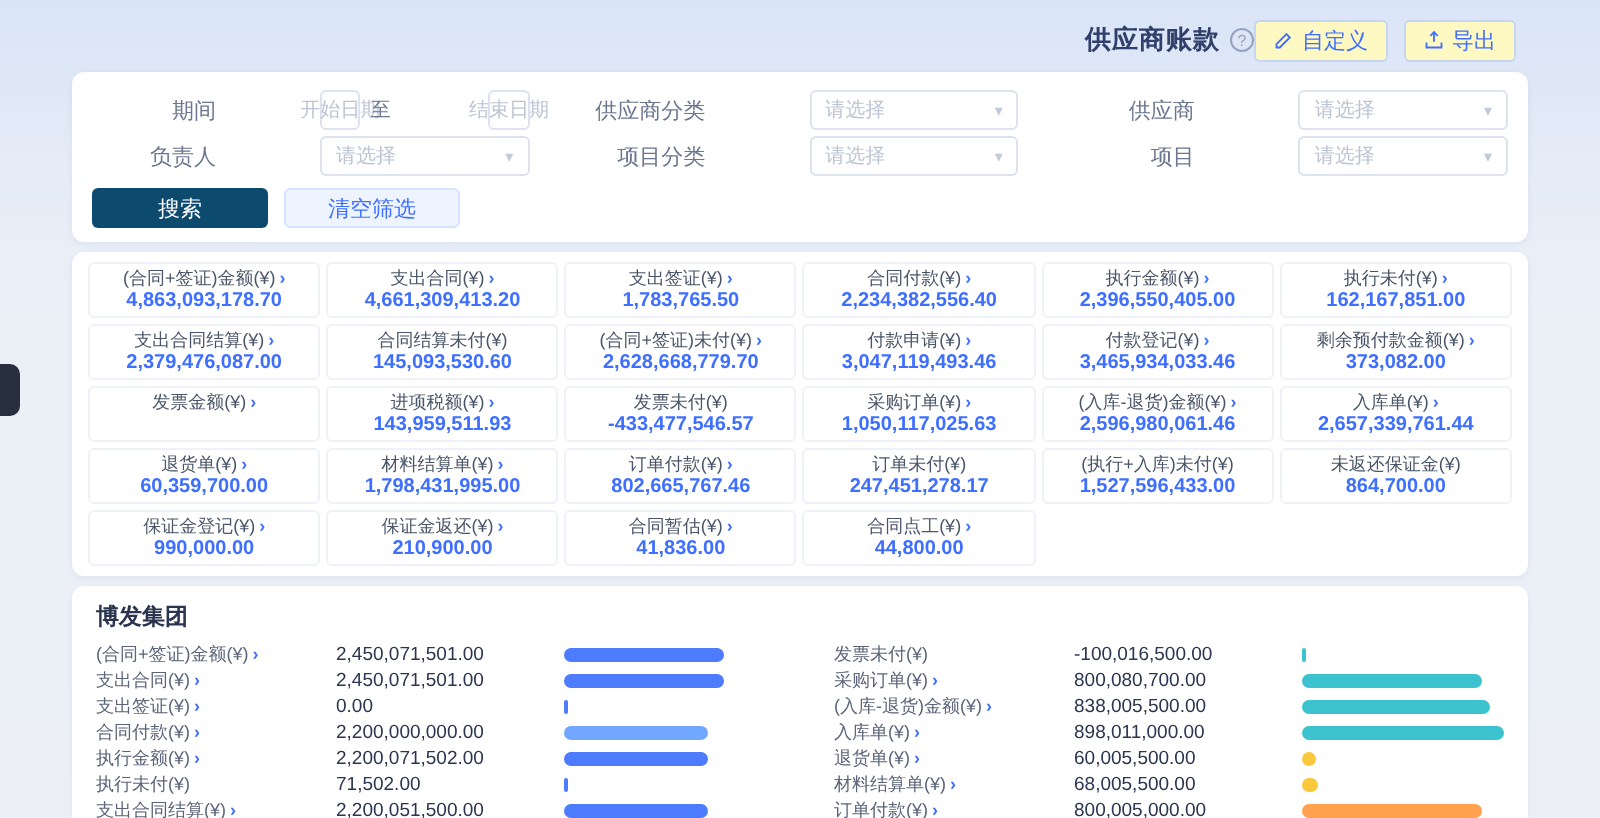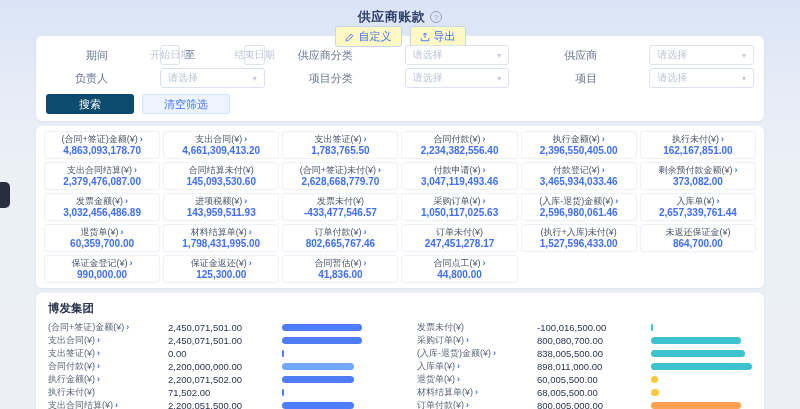--- a/index.html
+++ b/index.html
@@ -1,21 +1,21 @@
 <!DOCTYPE html>
 <html><head>
 <meta charset="utf-8">
 <style>
   * { margin:0; padding:0; box-sizing:border-box; }
   html,body { width:800px; height:409px; overflow:hidden;
     font-family:"Liberation Sans","DejaVu Sans",sans-serif;
     background:linear-gradient(180deg,#d9e4f6 0%,#e6ecf7 90px,#ebeff6 160px,#ecf0f6 100%); }
   .page { padding:0 36px; position:relative; }
   
-  .topbar { display:flex; justify-content:space-between; align-items:center; height:24px; margin:8px 0 4px; padding:0 6px;flex-direction:column; }
+  .topbar { display:flex; justify-content:flex-end; align-items:center; height:24px; margin:8px 0 4px; padding:0 6px; }
   .title-wrap { display:flex; align-items:center; }
   .page-title { font-size:13px; font-weight:bold; color:#31406b; letter-spacing:.5px; }
   .help { width:12px; height:12px; border:1px solid #97a3bd; border-radius:50%; color:#97a3bd;
     font-size:8px; display:inline-flex; align-items:center; justify-content:center; margin-left:5px; }
   .actions { display:flex; gap:8px; }
   .btn-ghost { display:inline-flex; align-items:center; gap:4px; height:21px; padding:0 9px;
     background:#fef9c3; border:1px solid #c6d6f2; border-radius:3px; color:#3f6fff; font-size:11px; cursor:pointer; }
   .btn-ghost svg { display:block; }
   
   .card { background:#fff; border-radius:6px; box-shadow:0 1px 3px rgba(50,80,150,.07); }
@@ -190,21 +190,20 @@
         <div class="stat">
           <div class="stat-label">付款登记(¥)<span class="drill">›</span></div>
           <div class="stat-value">3,465,934,033.46</div>
         </div>
         <div class="stat">
           <div class="stat-label">剩余预付款金额(¥)<span class="drill">›</span></div>
           <div class="stat-value">373,082.00</div>
         </div>
         <div class="stat">
           <div class="stat-label">发票金额(¥)<span class="drill">›</span></div>
-          <div class="stat-value">3,032,456,486.89</div>
         </div>
         <div class="stat">
           <div class="stat-label">进项税额(¥)<span class="drill">›</span></div>
           <div class="stat-value">143,959,511.93</div>
         </div>
         <div class="stat">
           <div class="stat-label">发票未付(¥)</div>
           <div class="stat-value">-433,477,546.57</div>
         </div>
         <div class="stat">
@@ -242,21 +241,21 @@
         <div class="stat">
           <div class="stat-label">未返还保证金(¥)</div>
           <div class="stat-value">864,700.00</div>
         </div>
         <div class="stat">
           <div class="stat-label">保证金登记(¥)<span class="drill">›</span></div>
           <div class="stat-value">990,000.00</div>
         </div>
         <div class="stat">
           <div class="stat-label">保证金返还(¥)<span class="drill">›</span></div>
-          <div class="stat-value">125,300.00</div>
+          <div class="stat-value">210,900.00</div>
         </div>
         <div class="stat">
           <div class="stat-label">合同暂估(¥)<span class="drill">›</span></div>
           <div class="stat-value">41,836.00</div>
         </div>
         <div class="stat">
           <div class="stat-label">合同点工(¥)<span class="drill">›</span></div>
           <div class="stat-value">44,800.00</div>
         </div>
       </div>

